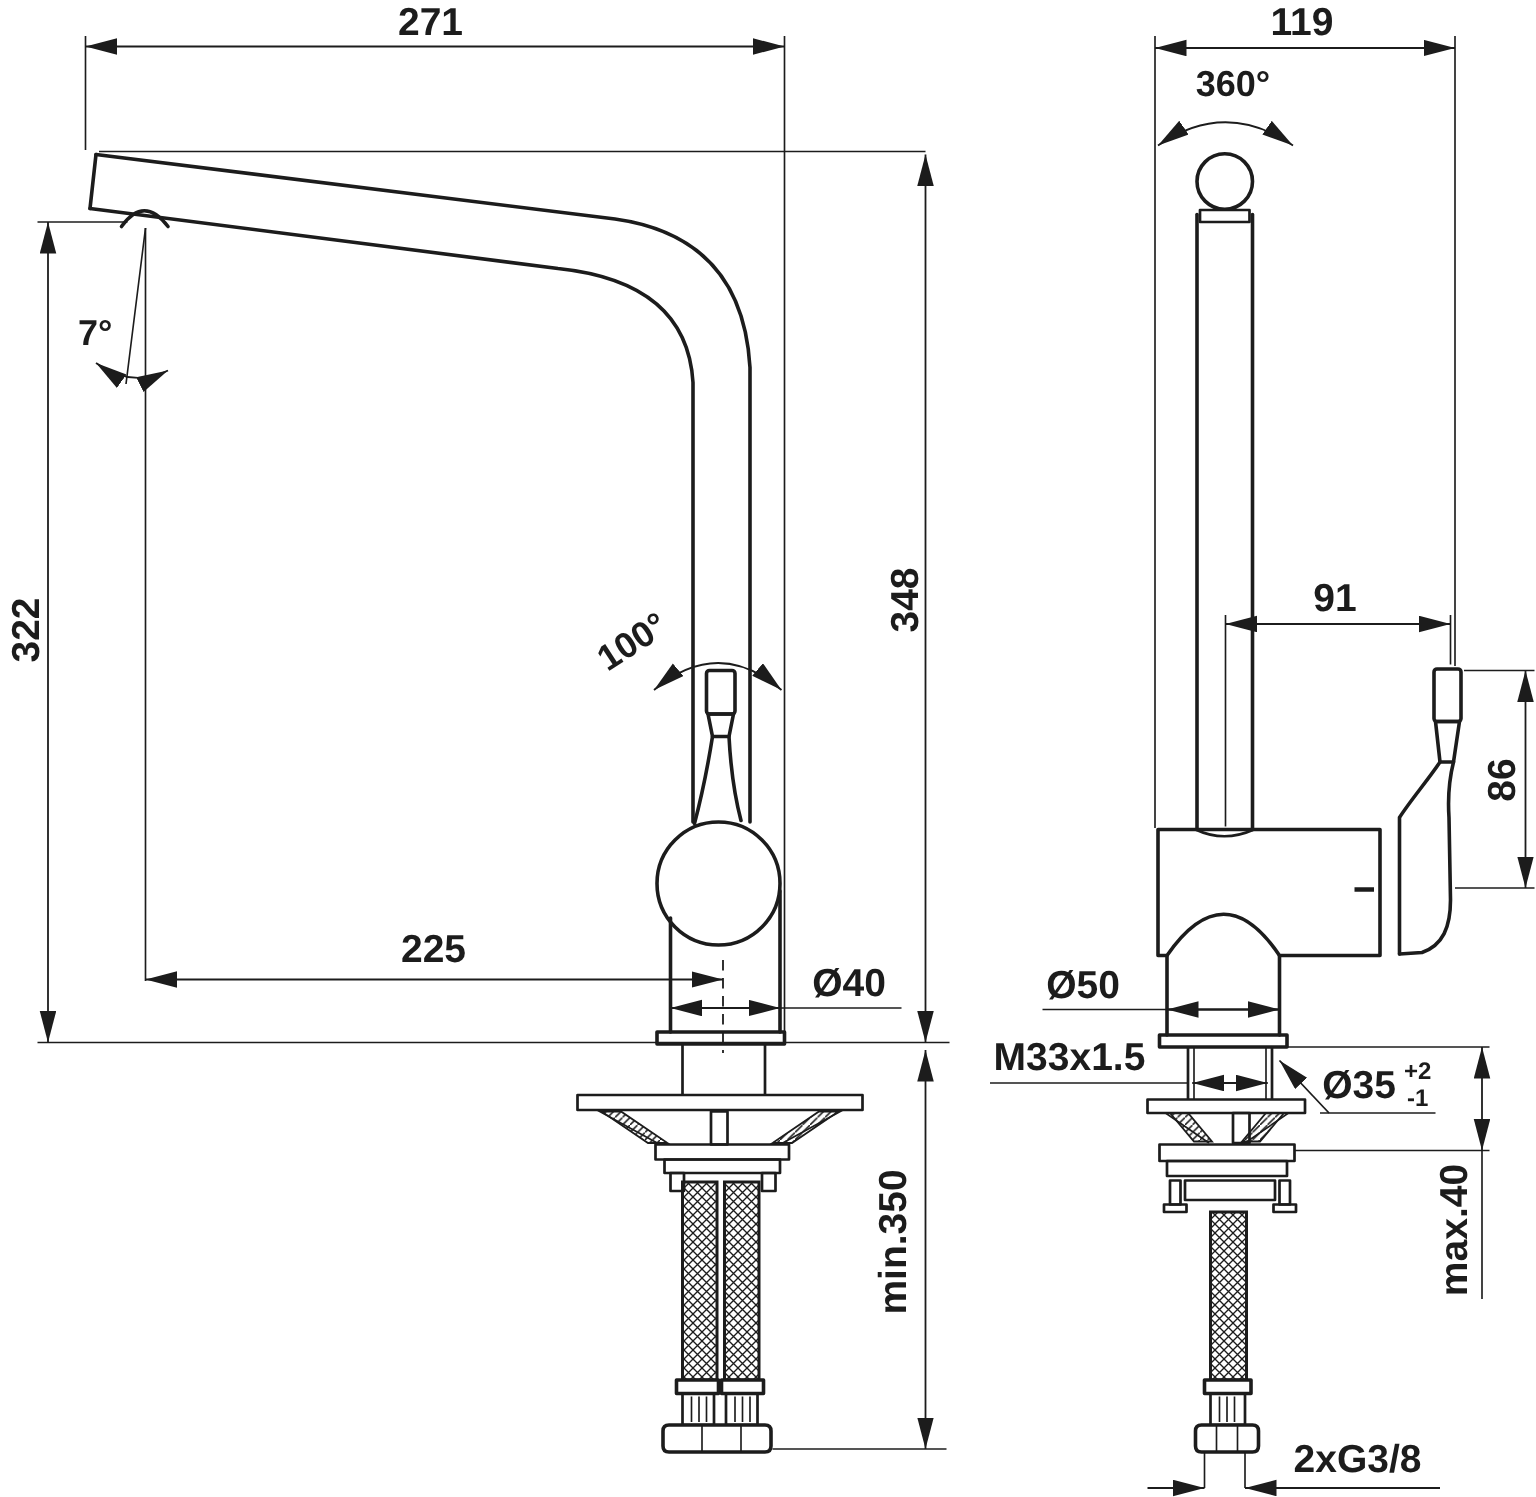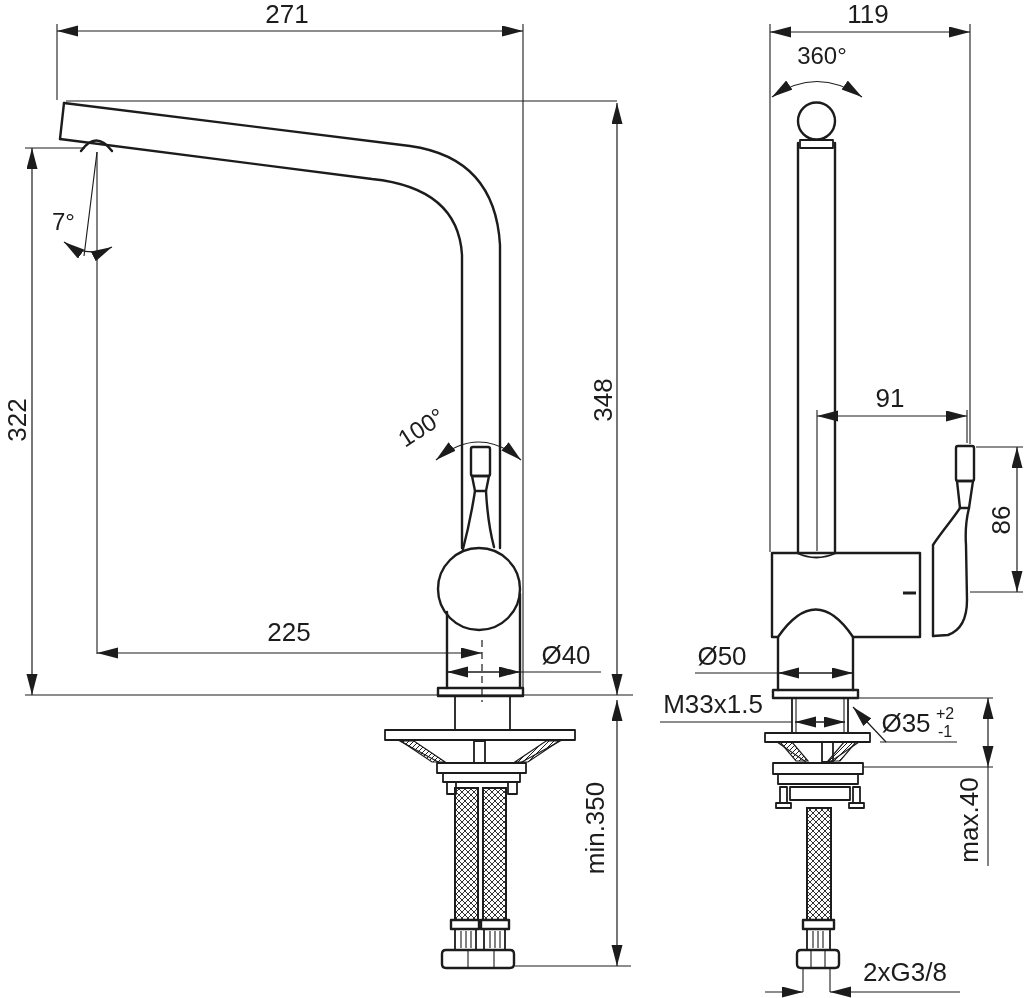--- a/index.html
+++ b/index.html
@@ -1,16 +1,16 @@
 <!DOCTYPE html>
 <html><head>
 <meta charset="utf-8">
 <style>
   html,body{margin:0;padding:0;background:#ffffff;}
-  .canvas{width:1024px;height:998px;background:#fff;position:relative;overflow:hidden;}
+  .canvas{width:1024px;height:998px;background:#fff;position:relative;overflow:hidden;font-weight:bold;}
   svg{display:block;}
   .o{fill:none;stroke:#1c1c1c;stroke-width:2.4;stroke-linejoin:round;stroke-linecap:round;}
   .o2{fill:none;stroke:#1c1c1c;stroke-width:1.8;stroke-linejoin:round;}
   .t{fill:none;stroke:#1c1c1c;stroke-width:1.1;}
   .d{fill:none;stroke:#1c1c1c;stroke-width:1.2;}
   .dash{fill:none;stroke:#1c1c1c;stroke-width:1.2;stroke-dasharray:7 5;}
   .mark{stroke:#1c1c1c;stroke-width:3;}
   .lbl{font-family:"Liberation Sans","DejaVu Sans",sans-serif;font-size:26px;fill:#1c1c1c;}
   .lbl-s{font-family:"Liberation Sans","DejaVu Sans",sans-serif;font-size:16px;fill:#1c1c1c;}
   .lbl-a{font-family:"Liberation Sans","DejaVu Sans",sans-serif;font-size:24px;fill:#1c1c1c;}

